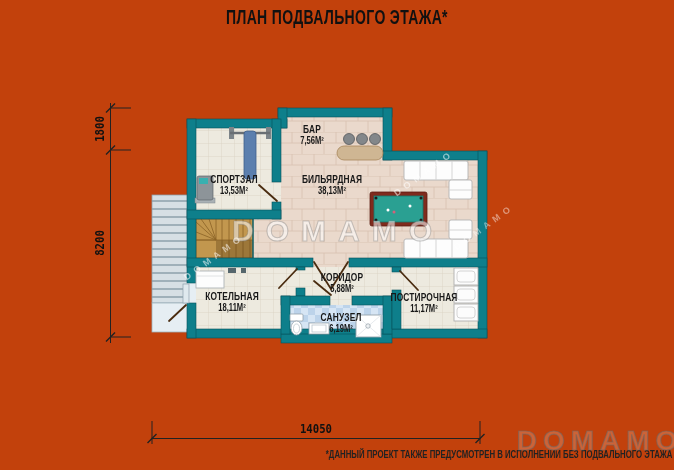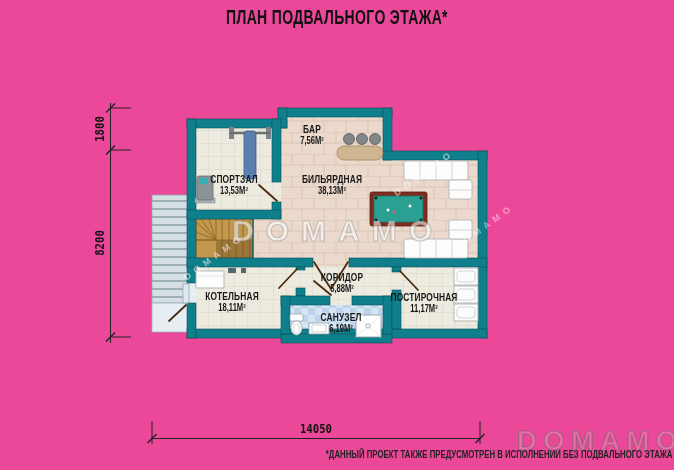--- a/index.html
+++ b/index.html
@@ -1,16 +1,16 @@
 <!DOCTYPE html>
 <html><head>
 <meta charset="utf-8">
 <style>
   html,body{margin:0;padding:0;background:#ffffff;}
-  .stage{position:relative;width:674px;height:470px;background:#ec4899;overflow:hidden;
+  .stage{position:relative;width:674px;height:470px;background:#c2410c;overflow:hidden;
          font-family:"Liberation Sans",sans-serif;}
   .stage svg{position:absolute;left:0;top:0;}
   .title{position:absolute;left:50%;top:6px;transform:translateX(-50%) scaleX(0.70);
          transform-origin:50% 0;font-size:20px;font-weight:bold;letter-spacing:0.5px;
          color:#111;white-space:nowrap;}
   .room-label{position:absolute;text-align:center;color:#181818;font-weight:bold;
          transform:translate(-50%,-50%) scaleX(0.76);white-space:nowrap;z-index:5;}
   .room-label .rname{font-size:11px;line-height:11px;letter-spacing:0.2px;}
   .room-label .rarea{font-size:10px;line-height:11px;}
   .dim{position:absolute;font-family:"DejaVu Sans Mono",monospace;font-weight:bold;

